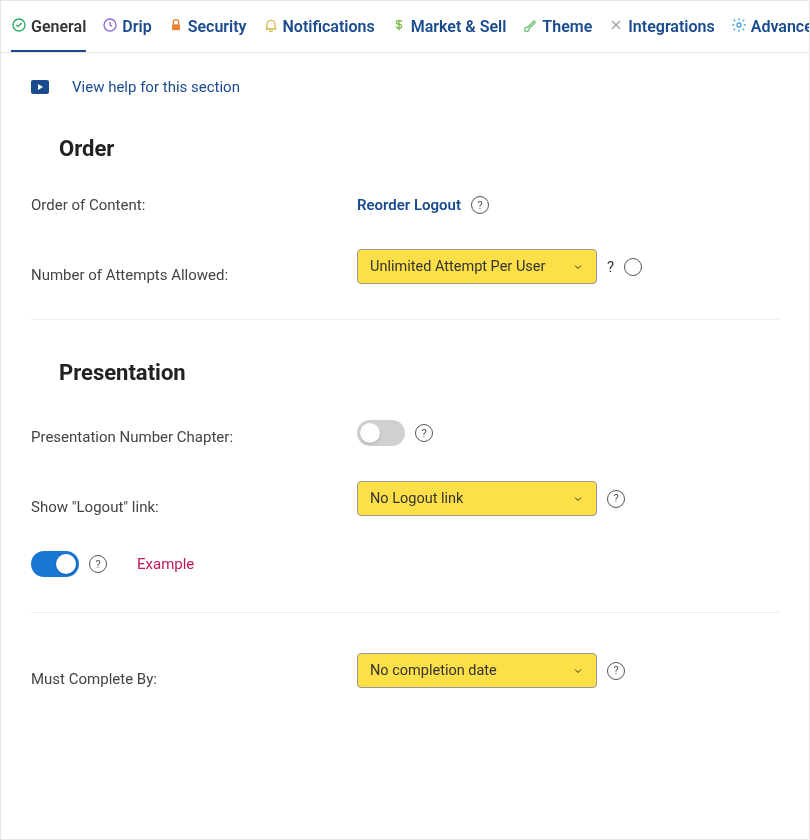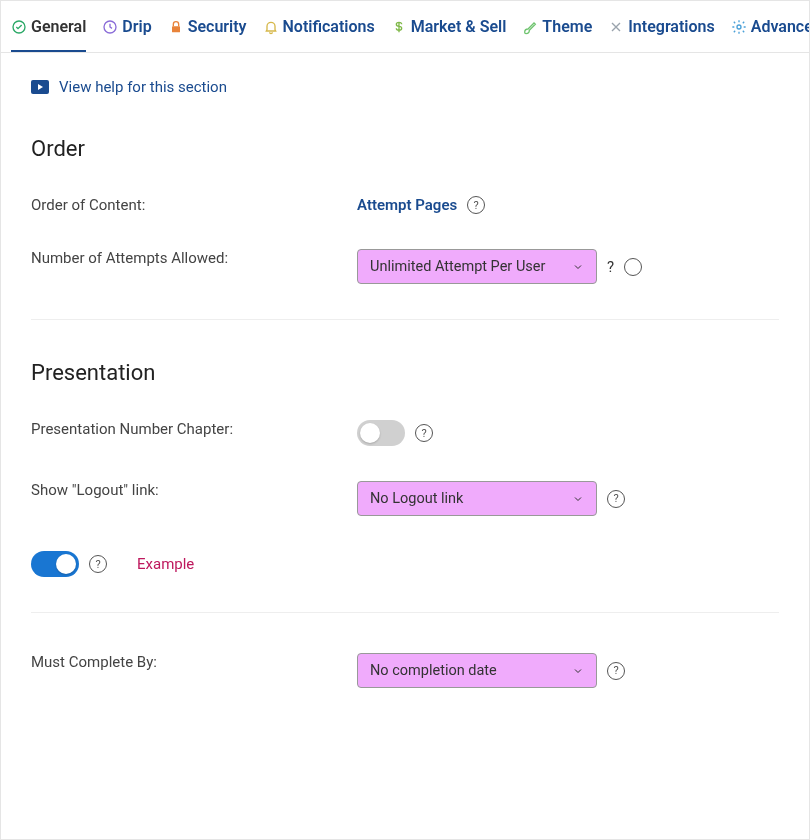--- a/index.html
+++ b/index.html
@@ -15,40 +15,40 @@
     .tabs {
       display: flex;
       align-items: center;
       gap: 16px;
       padding: 16px 10px 0 10px;
       border-bottom: 1px solid #e5e5e5;
       flex-wrap: nowrap;
     }
     .tab {
       display: flex;
-      align-items: center;
+      align-items: flex-start;
       gap: 4px;
       font-size: 16px;
       font-weight: 600;
       color: #1a4b8f;
       cursor: pointer;
       padding-bottom: 14px;
       border-bottom: 2px solid transparent;
       white-space: nowrap;
     }
     .tab.active {
       color: #333;
       border-bottom: 2px solid #1a4b8f;
     }
     .tab-icon { display: inline-flex; width: 16px; height: 16px; }
     .content { padding: 25px 30px; }
     .help-link {
       display: flex;
       align-items: center;
-      gap: 10px;
+      gap: 23px;
       color: #1a4b8f;
       font-size: 15px;
       cursor: pointer;
       margin-bottom: 40px;
     }
     .play-icon {
       width: 18px; height: 14px;
       background: #1a4b8f;
       border-radius: 2px;
       display: inline-flex;
@@ -56,27 +56,28 @@
       justify-content: center;
     }
     .play-icon::after {
       content: "";
       border-left: 5px solid #fff;
       border-top: 3px solid transparent;
       border-bottom: 3px solid transparent;
     }
     h2.section-title {
       font-size: 22px;
-      font-weight: 400;
+      font-weight: 700;
       color: #222;
       margin-bottom: 35px;
+      margin-left: 28px;
     }
     .form-row {
       display: flex;
-      align-items: flex-start;
+      align-items: flex-end;
       margin-bottom: 35px;
     }
     .form-label {
       width: 326px;
       font-size: 15px;
       color: #444;
       flex-shrink: 0;
     }
     .form-value {
       display: flex;
@@ -116,21 +117,21 @@
       display: flex;
       align-items: center;
       justify-content: space-between;
       border: 1px solid #999;
       border-radius: 4px;
       padding: 8px 12px;
       width: 240px;
       font-size: 14.5px;
       color: #333;
       cursor: pointer;
-      background: #f0abfc;
+      background: #fde047;
     }
     .chevron {
       width: 12px; height: 12px;
       display: inline-flex;
     }
     .toggle {
       width: 48px; height: 26px;
       border-radius: 13px;
       background: #d0d0d0;
       position: relative;
@@ -239,21 +240,21 @@
   <div class="help-link">
     <span class="play-icon"></span>
     <span>View help for this section</span>
   </div>
 
   <h2 class="section-title">Order</h2>
 
   <div class="form-row">
     <div class="form-label">Order of Content:</div>
     <div class="form-value">
-      <span class="link-action">Attempt Pages</span>
+      <span class="link-action">Reorder Logout</span>
       <span class="help-circle"></span>
     </div>
   </div>
 
   <div class="form-row">
     <div class="form-label">Number of Attempts Allowed:</div>
     <div class="form-value">
       <div class="select-box">
         <span>Unlimited Attempt Per User</span>
         <span class="chevron">

